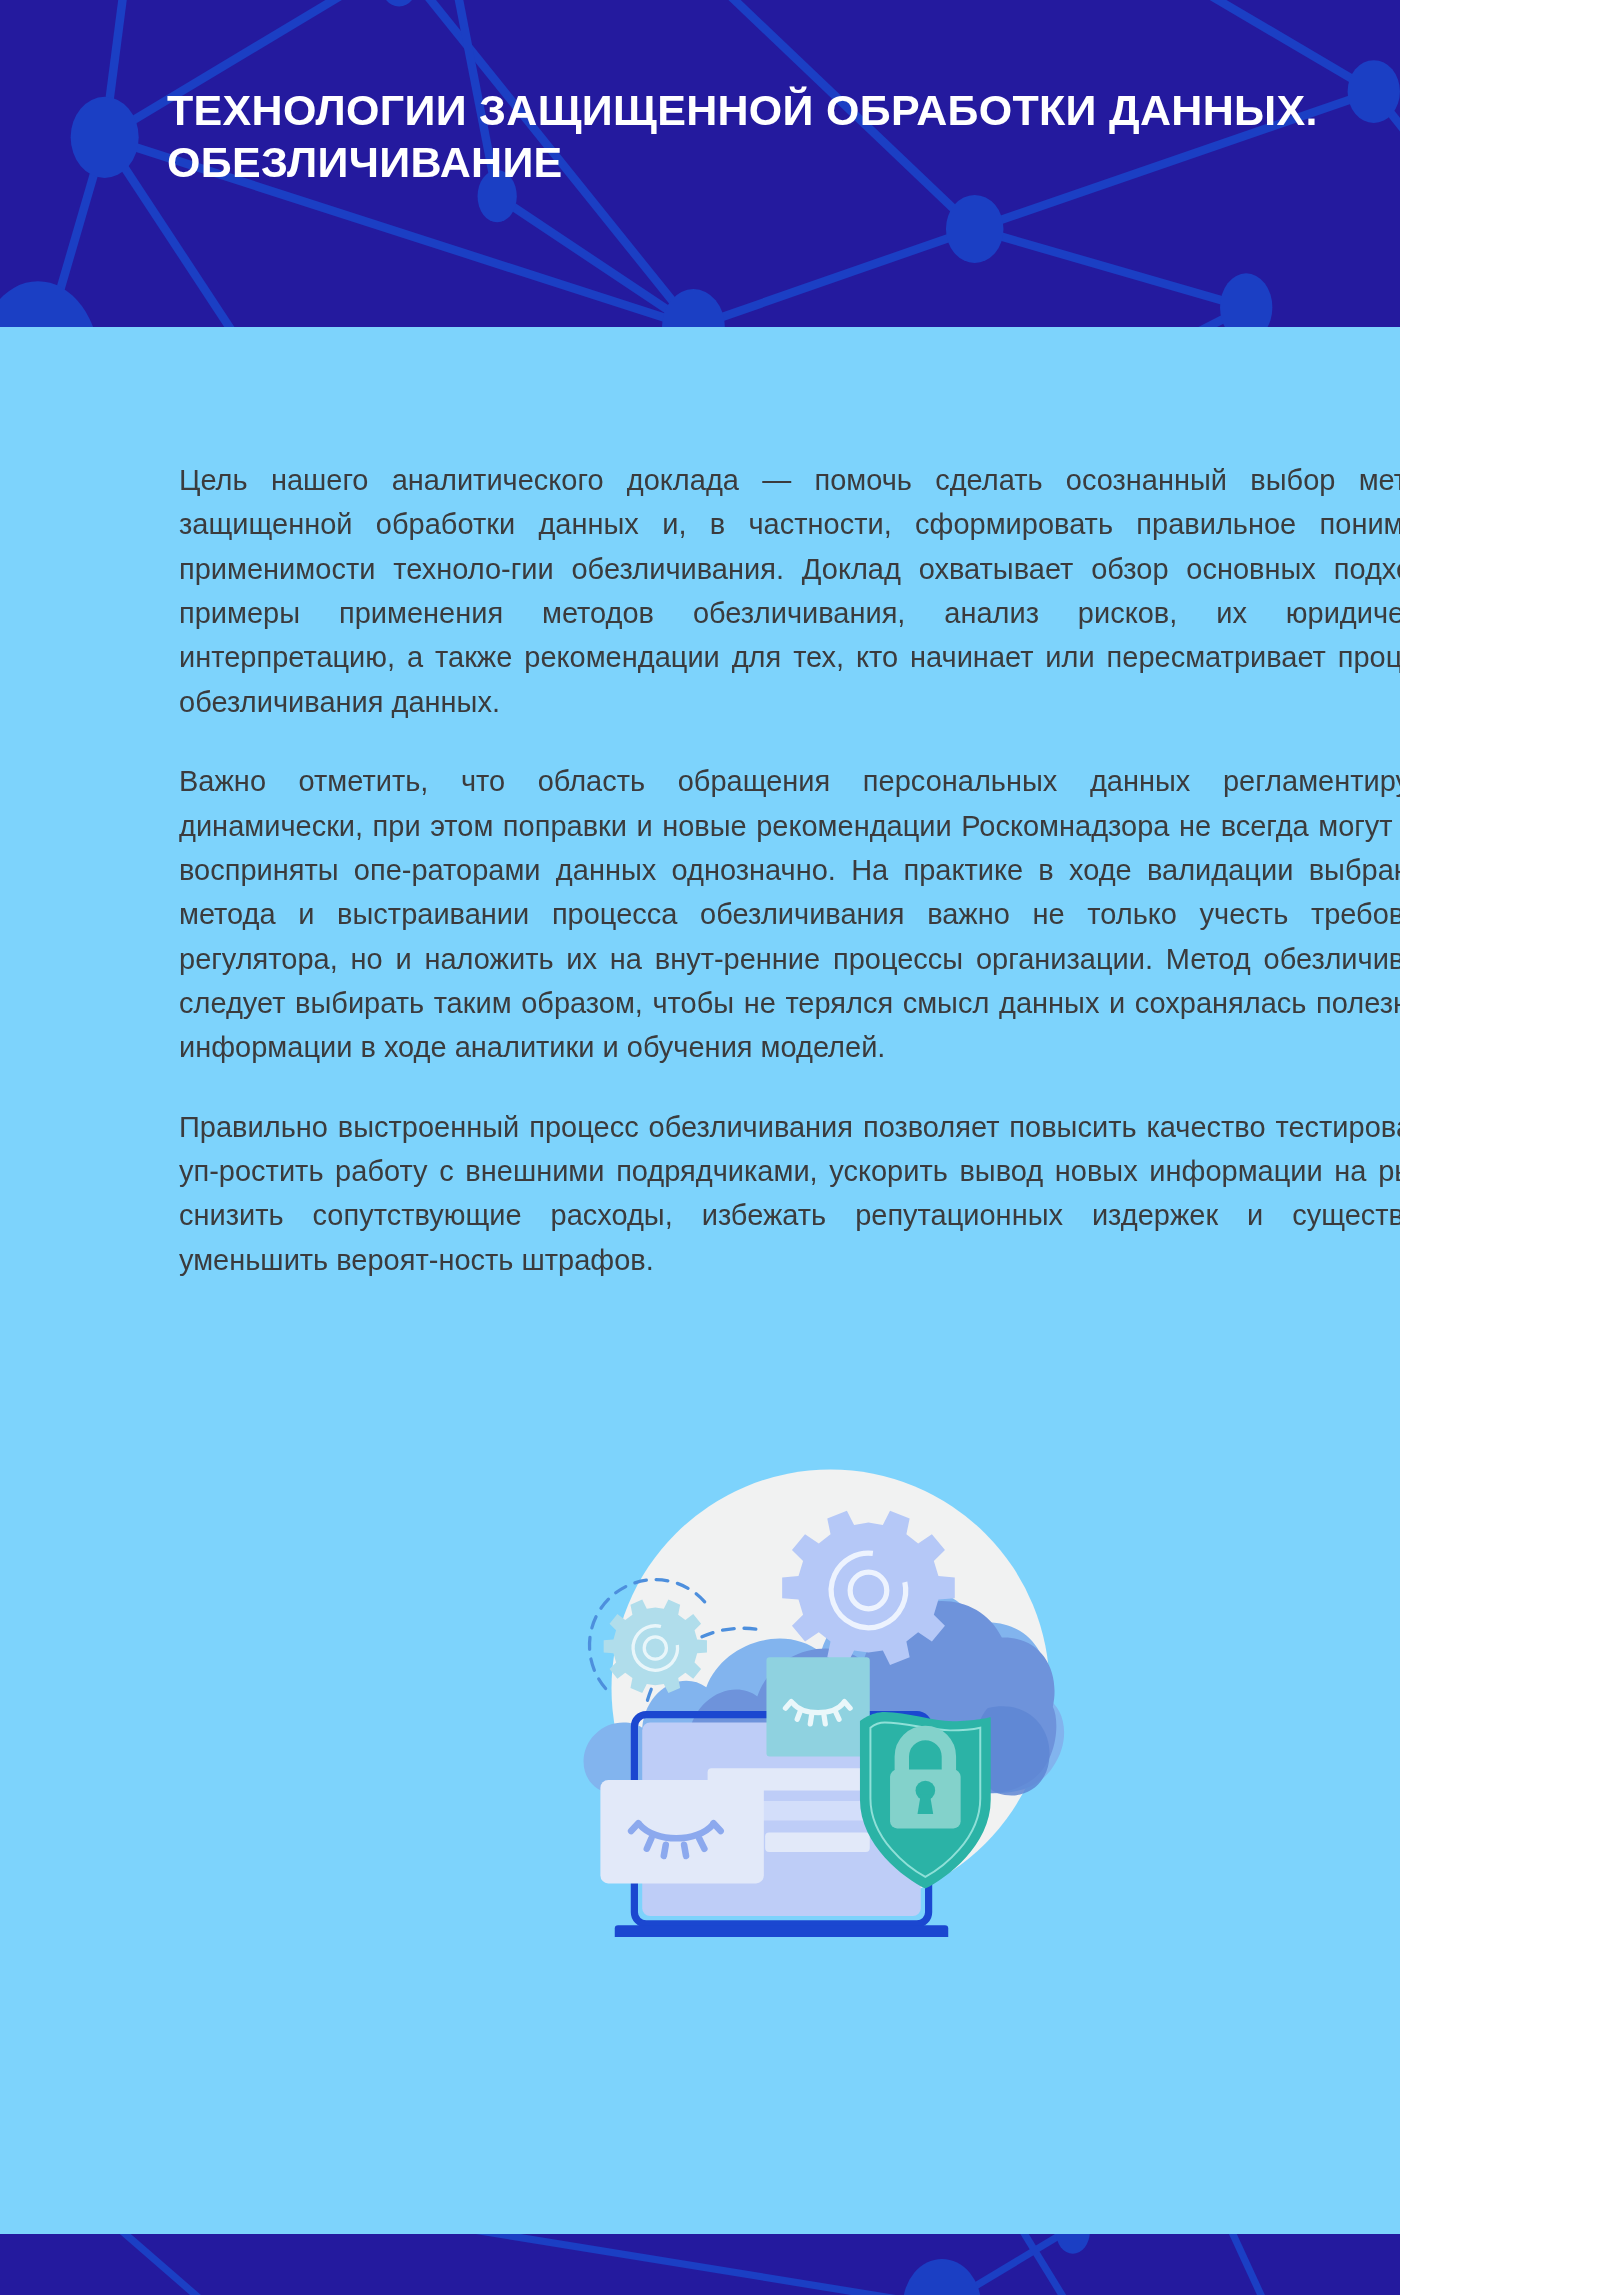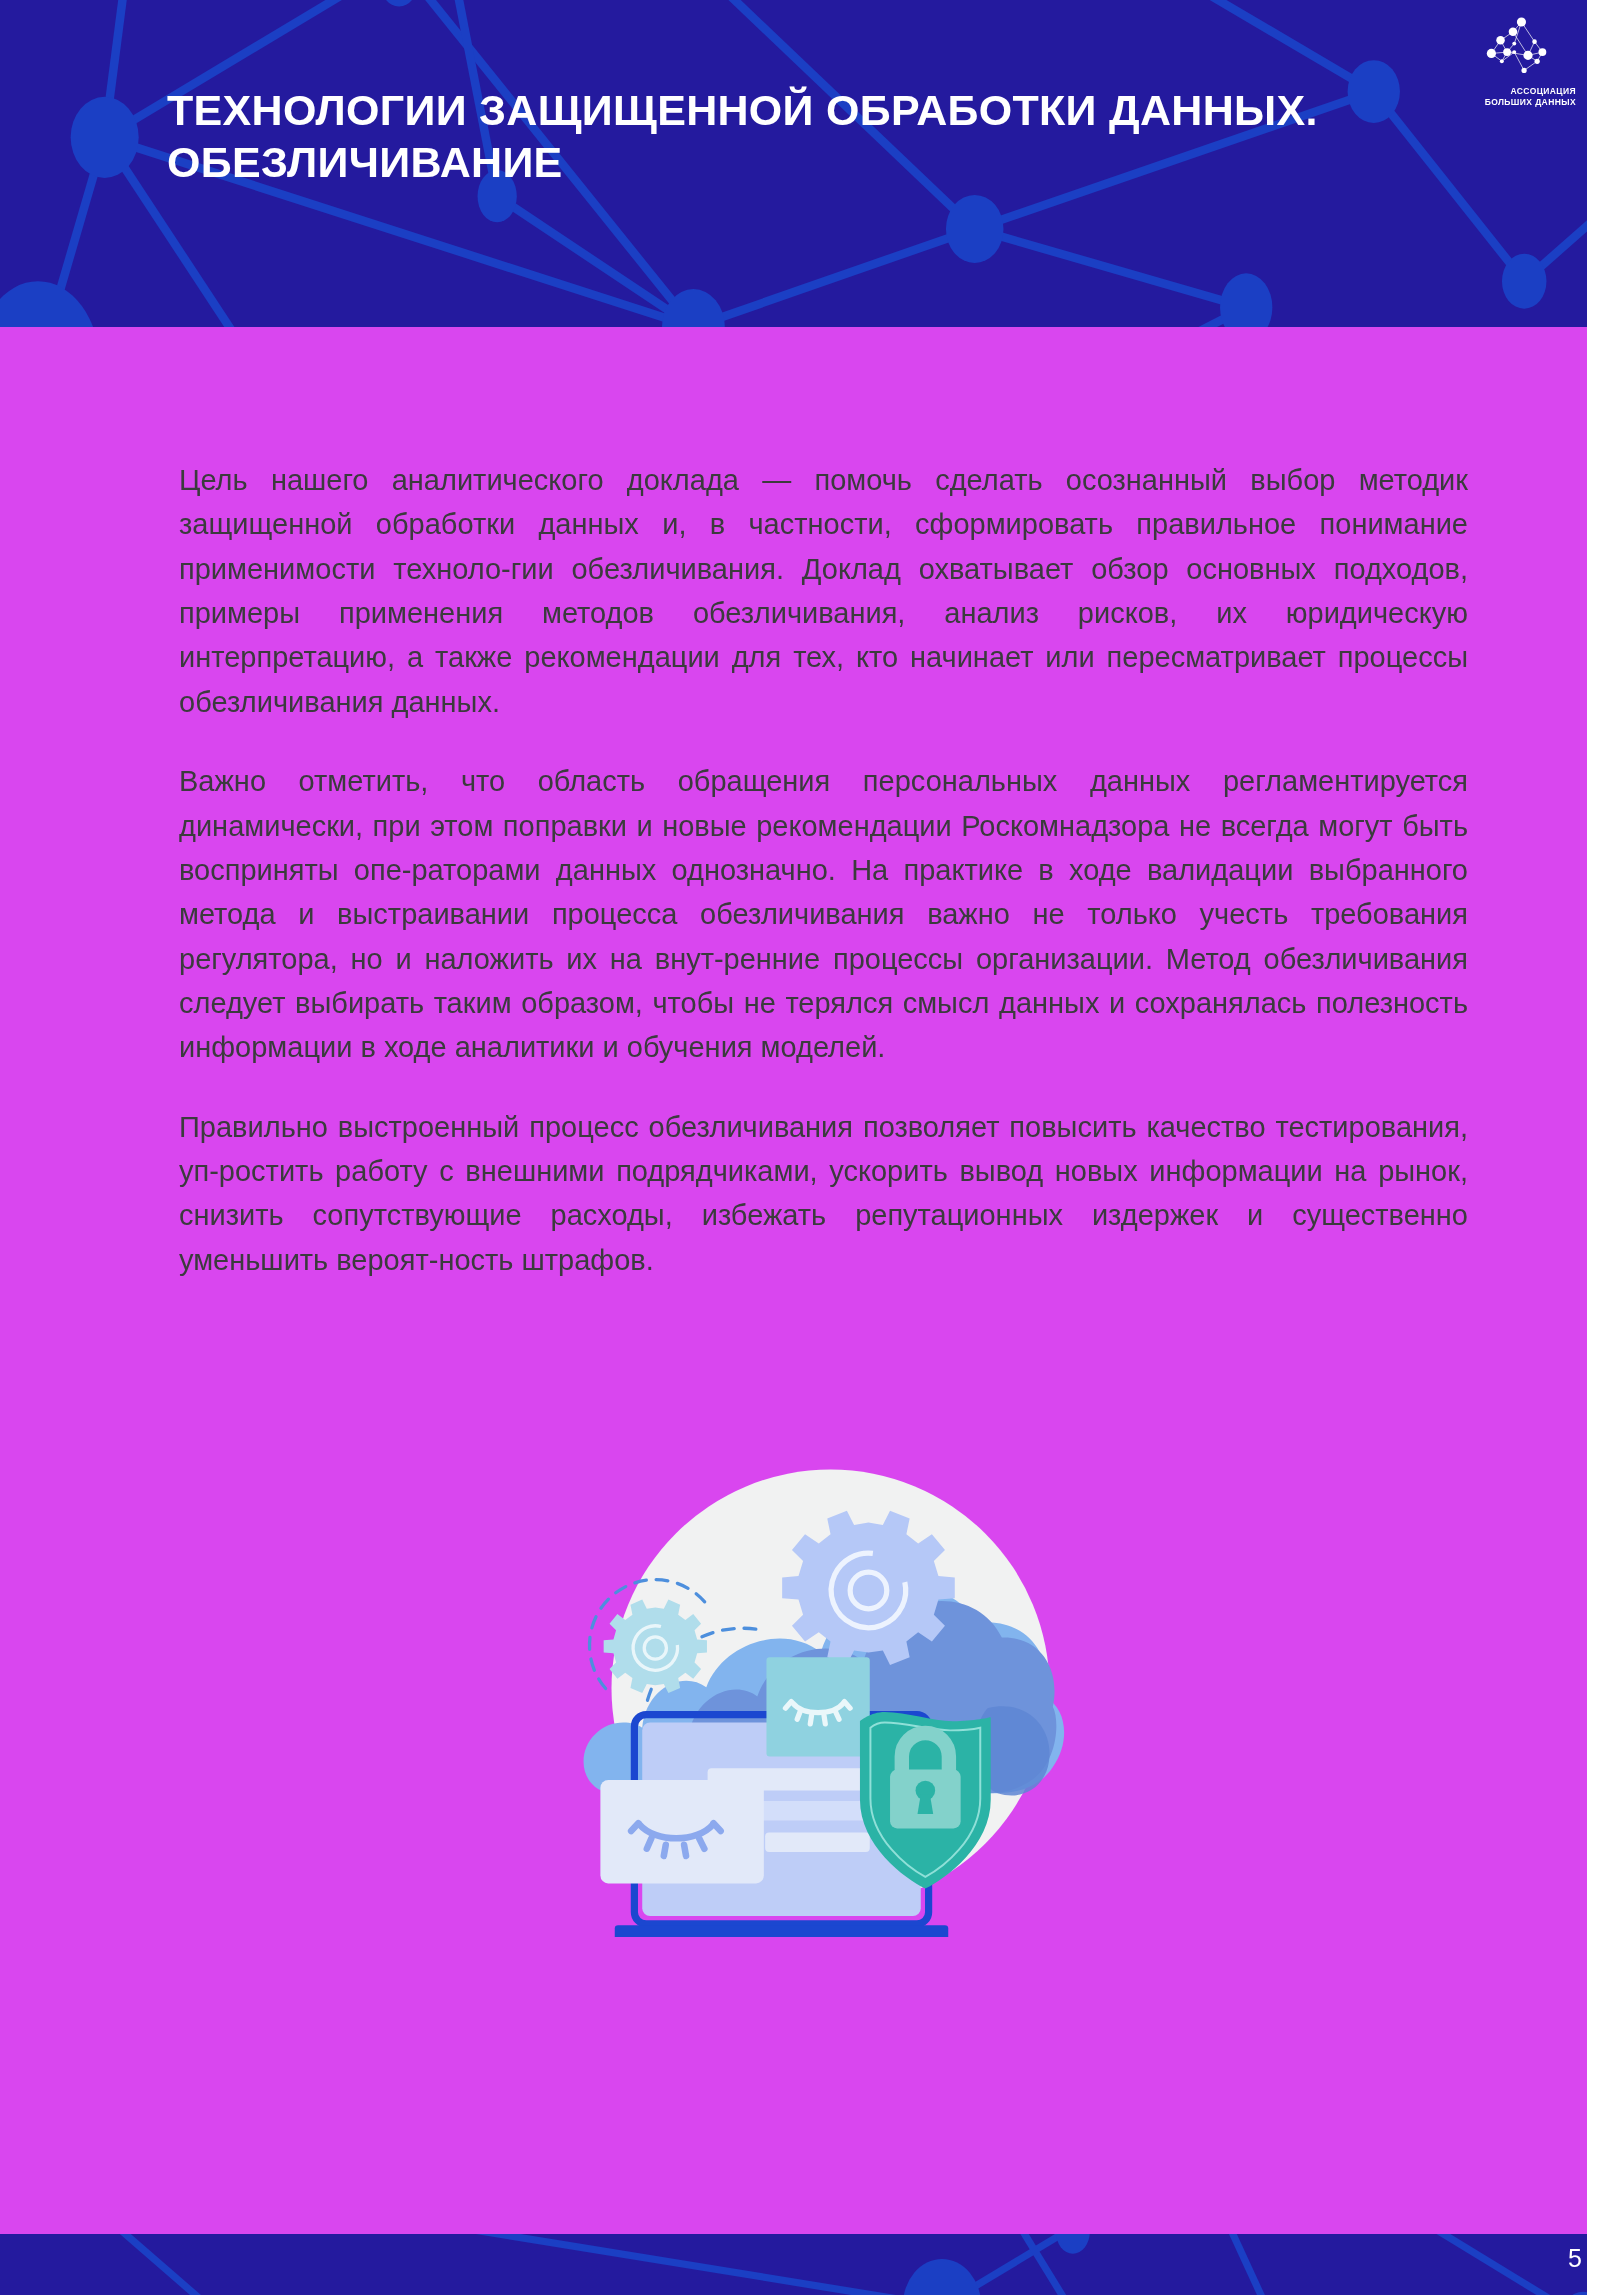--- a/index.html
+++ b/index.html
@@ -6,23 +6,23 @@
   html, body {
     margin: 0;
     padding: 0;
     background: #ffffff;
   }
   body {
     font-family: "Liberation Sans", "DejaVu Sans", sans-serif;
   }
   .page {
     position: relative;
-    width: 1587px;
+    width: 1400px;
     height: 2295px;
-    background: #d946ef;
+    background: #7dd3fc;
     overflow: hidden;
     text-decoration: underline;
   }
 
   
   .header-band {
     position: absolute;
     left: 0;
     top: 0;
     width: 1623px;

